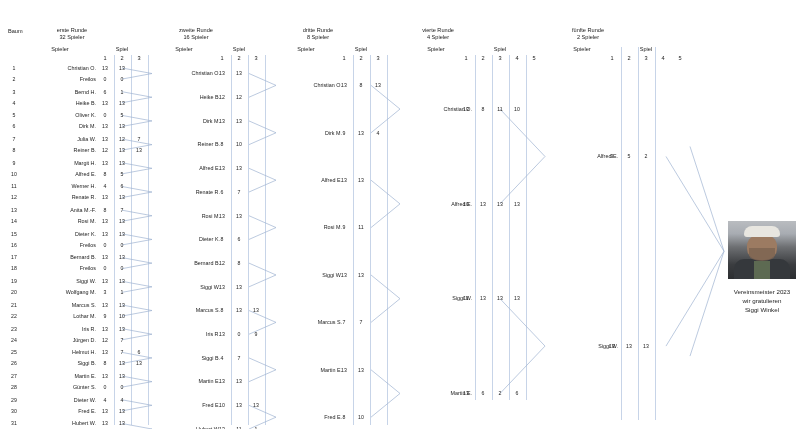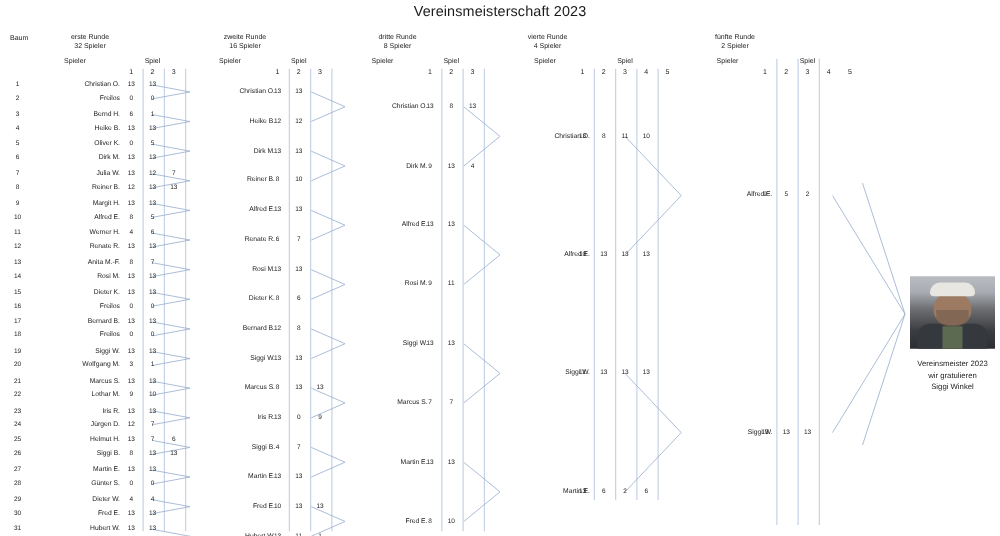--- a/index.html
+++ b/index.html
@@ -53,21 +53,20 @@
     position:absolute;left:26px;top:40px;width:16px;height:20px;
     background:#5d6a52;
   }
   .wincap{font-size:6.2px;text-align:center;color:#222;line-height:9px;}
 </style>
 </head>
 <body>
 
 <div id="sheet">
 
-  <div class="abs title">Vereinsmeisterschaft 2023</div>
 
   <div class="abs lbl-baum" style="left:8px;top:28px;">Baum</div>
 
   <div id="round-headers">
       <div class="abs hdr-round" style="left: 26px; top: 26.8px; width: 92px; text-align: center;">erste Runde</div>
       <div class="abs hdr-sub" style="left: 26px; top: 34.3px; width: 92px; text-align: center;">32 Spieler</div>
       <div class="abs hdr-spieler" style="left: 24px; top: 45.8px; width: 72px; text-align: center;">Spieler</div>
       <div class="abs hdr-spiel" style="left: 102px; top: 45.8px; width: 40px; text-align: center;">Spiel</div>
       <div class="abs hdr-num" style="left: 97px; top: 54.8px; width: 16px; text-align: center;">1</div>
       <div class="abs hdr-num" style="left: 114px; top: 54.8px; width: 16px; text-align: center;">2</div>

